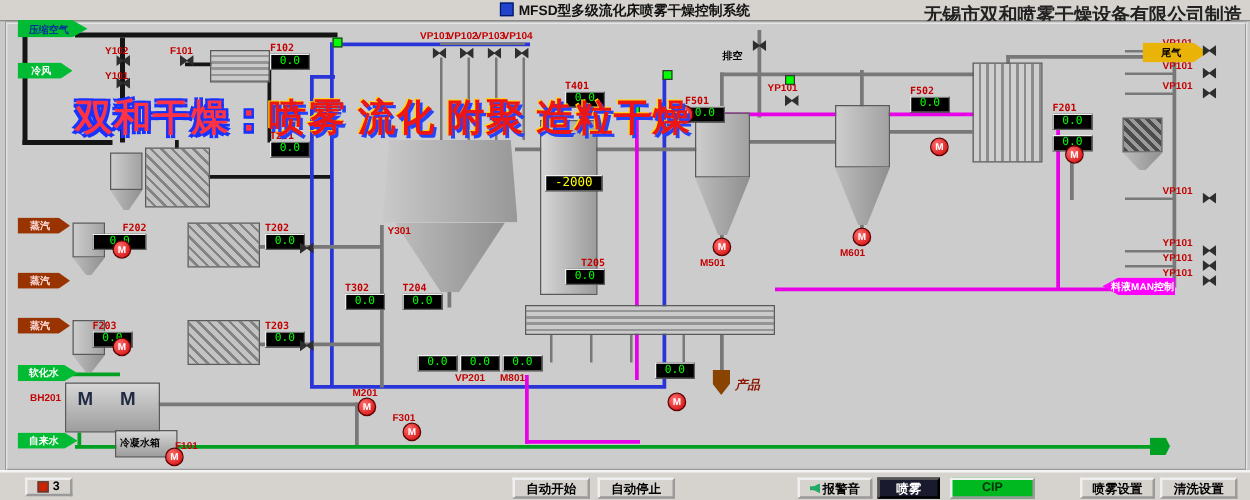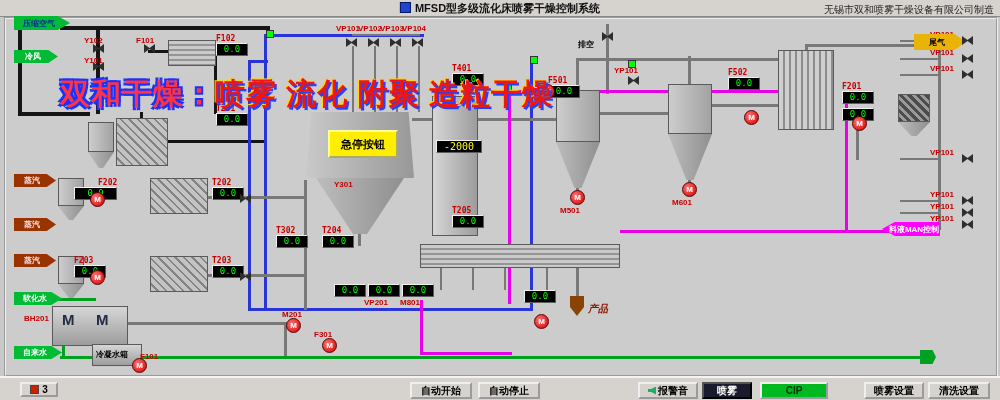--- a/index.html
+++ b/index.html
@@ -3,21 +3,21 @@
 <meta charset="utf-8">
 <style>
   html,body{margin:0;padding:0;}
   body{font-family:"Liberation Sans","DejaVu Sans",sans-serif;background:#888;}
   #app{position:relative;width:1000px;height:400px;background:#c9c9c9;overflow:hidden;}
 
   
   #titlebar{position:absolute;left:0;top:0;width:1000px;height:16px;background:#d6d3ce;border-bottom:1px solid #8a8a8a;}
   #title{position:absolute;left:50%;top:1px;transform:translateX(-50%);font-size:11px;font-weight:bold;color:#111;white-space:nowrap;}
   #appicon{display:inline-block;width:9px;height:9px;background:#2244cc;border:1px solid #001a66;margin-right:4px;vertical-align:-1px;}
-  #company{position:absolute;right:6px;top:3px;font-size:10px;font-weight:normal;color:#222;white-space:nowrap;margin-left:33px;}
+  #company{position:absolute;right:6px;top:3px;font-size:15px;font-weight:bold;color:#222;white-space:nowrap;margin-left:33px;}
 
   
   #stage{position:absolute;left:0;top:0;width:1000px;height:400px;}
   .frame{position:absolute;left:4px;top:17px;width:990px;height:356px;border:2px groove #eee;background:#cccccc;}
 
   .pipe{position:absolute;}
   .c-black{background:#151515;}
   .c-blue{background:#2a35d8;}
   .c-magenta{background:#e800e8;}
   .c-green{background:#00a022;}
@@ -74,21 +74,20 @@
 <div id="app">
 
   <div id="titlebar">
     <div id="title"><span id="appicon"></span><span>MFSD型多级流化床喷雾干燥控制系统</span></div>
     <div id="company">无锡市双和喷雾干燥设备有限公司制造</div>
   </div>
 
   <div id="stage">
     <div class="frame"></div>
 
-    <div id="estop">急停按钮</div>
     <div id="watermark">
       <span class="wm1">双和干燥：</span><span class="wm2">喷雾 流化 附聚 造粒干燥</span>
     </div>
   <div class="pipe c-black" style="left: 60px; top: 26px; width: 210px; height: 4px;"></div>
       <div class="pipe c-black" style="left: 18px; top: 26px; width: 4px; height: 90px;"></div>
       <div class="pipe c-black" style="left: 18px; top: 112px; width: 72px; height: 4px;"></div>
       <div class="pipe c-black" style="left: 96px; top: 30px; width: 4px; height: 84px;"></div>
       <div class="pipe c-black" style="left: 148px; top: 50px; width: 68px; height: 3px;"></div>
       <div class="pipe c-black" style="left: 214px; top: 50px; width: 3px; height: 64px;"></div>
       <div class="pipe c-black" style="left: 140px; top: 112px; width: 3px; height: 12px;"></div>
@@ -180,21 +179,21 @@
         <div class="val" style="position: static;">0.0</div>
       </div>
       <div class="display big" style="left: 436px; top: 140px;">
         <div class="val" style="position: static;">-2000</div>
       </div>
       <div class="display" style="left: 322px; top: 226px;">
         <div class="lbl" style="position: static;">T204</div>
         <div class="val" style="position: static;">0.0</div>
       </div>
       <div class="display" style="left: 452px; top: 206px;">
-        <div class="lbl" style="position: static;">T205</div>
+        <div class="lbl" style="position: static; text-align: right;">T205</div>
         <div class="val" style="position: static;">0.0</div>
       </div>
       <div class="display" style="left: 74px; top: 178px;">
         <div class="lbl" style="position: static; margin-left: 24px;">F202</div>
         <div class="val" style="position: static;">0.0</div>
       </div>
       <div class="display" style="left: 212px; top: 178px;">
         <div class="lbl" style="position: static;">T202</div>
         <div class="val" style="position: static;">0.0</div>
       </div>
@@ -241,21 +240,21 @@
       <div class="slabel red" style="left: 136px; top: 36px;">F101</div>
       <div class="slabel red" style="left: 84px; top: 56px;">Y101</div>
       <div class="slabel red" style="left: 336px; top: 24px;">VP101</div>
       <div class="slabel red" style="left: 358px; top: 24px;">VP102</div>
       <div class="slabel red" style="left: 380px; top: 24px;">VP103</div>
       <div class="slabel red" style="left: 402px; top: 24px;">VP104</div>
       <div class="slabel black" style="left: 578px; top: 40px;">排空</div>
       <div class="slabel red" style="left: 614px; top: 66px;">YP101</div>
       <div class="slabel red" style="left: 560px; top: 206px;">M501</div>
       <div class="slabel red" style="left: 672px; top: 198px;">M601</div>
-      <div class="slabel red" style="left: 310px; top: 180px; margin-left: 24px;">Y301</div>
+      <div class="slabel red" style="left: 310px; top: 180px;">Y301</div>
       <div class="slabel red" style="left: 282px; top: 310px;">M201</div>
       <div class="slabel red" style="left: 314px; top: 330px;">F301</div>
       <div class="slabel red" style="left: 24px; top: 314px;">BH201</div>
       <div class="slabel black" style="left: 96px; top: 350px;">冷凝水箱</div>
       <div class="slabel red" style="left: 140px; top: 352px;">F101</div>
       <div class="slabel darkred" style="left: 588px; top: 304px; font-style: italic;">产品</div>
       <div class="slabel red" style="left: 364px; top: 298px;">VP201</div>
       <div class="slabel red" style="left: 400px; top: 298px;">M801</div>
       <div class="slabel red" style="left: 930px; top: 30px;">VP101</div>
       <div class="slabel red" style="left: 930px; top: 48px;">VP101</div>

